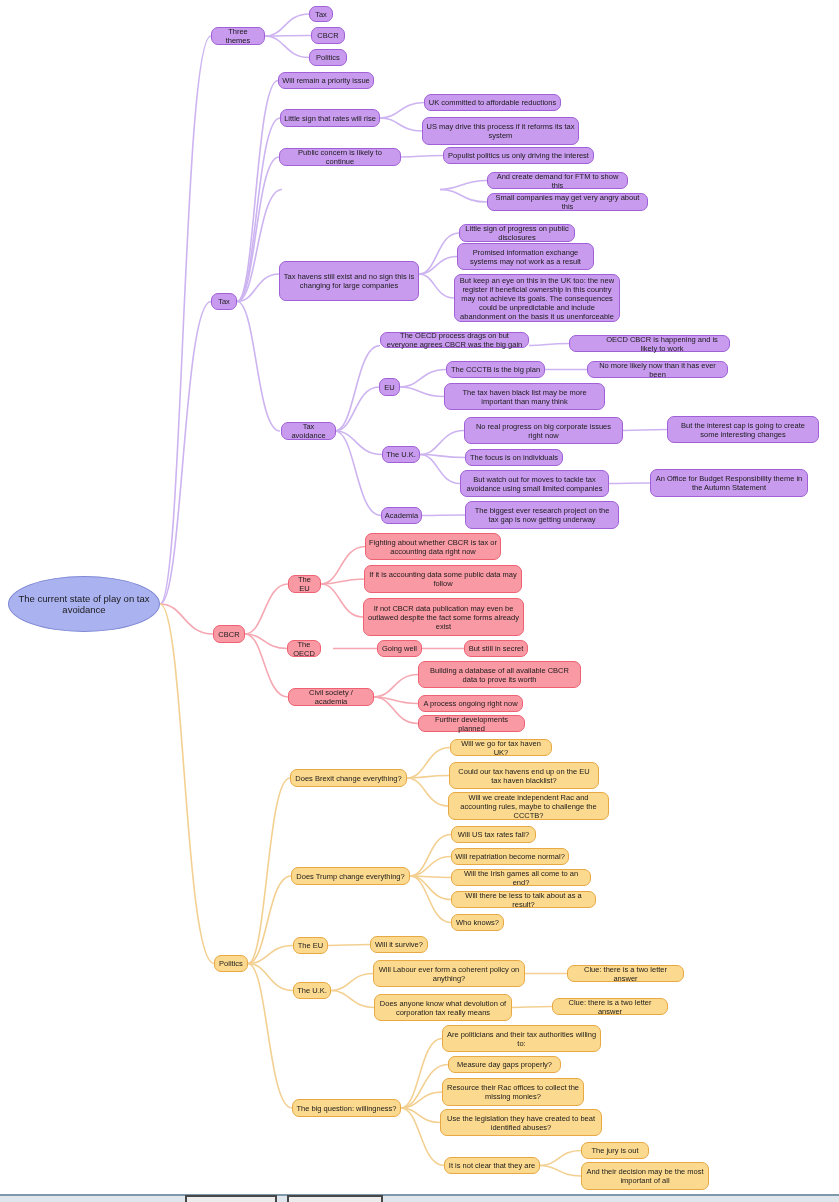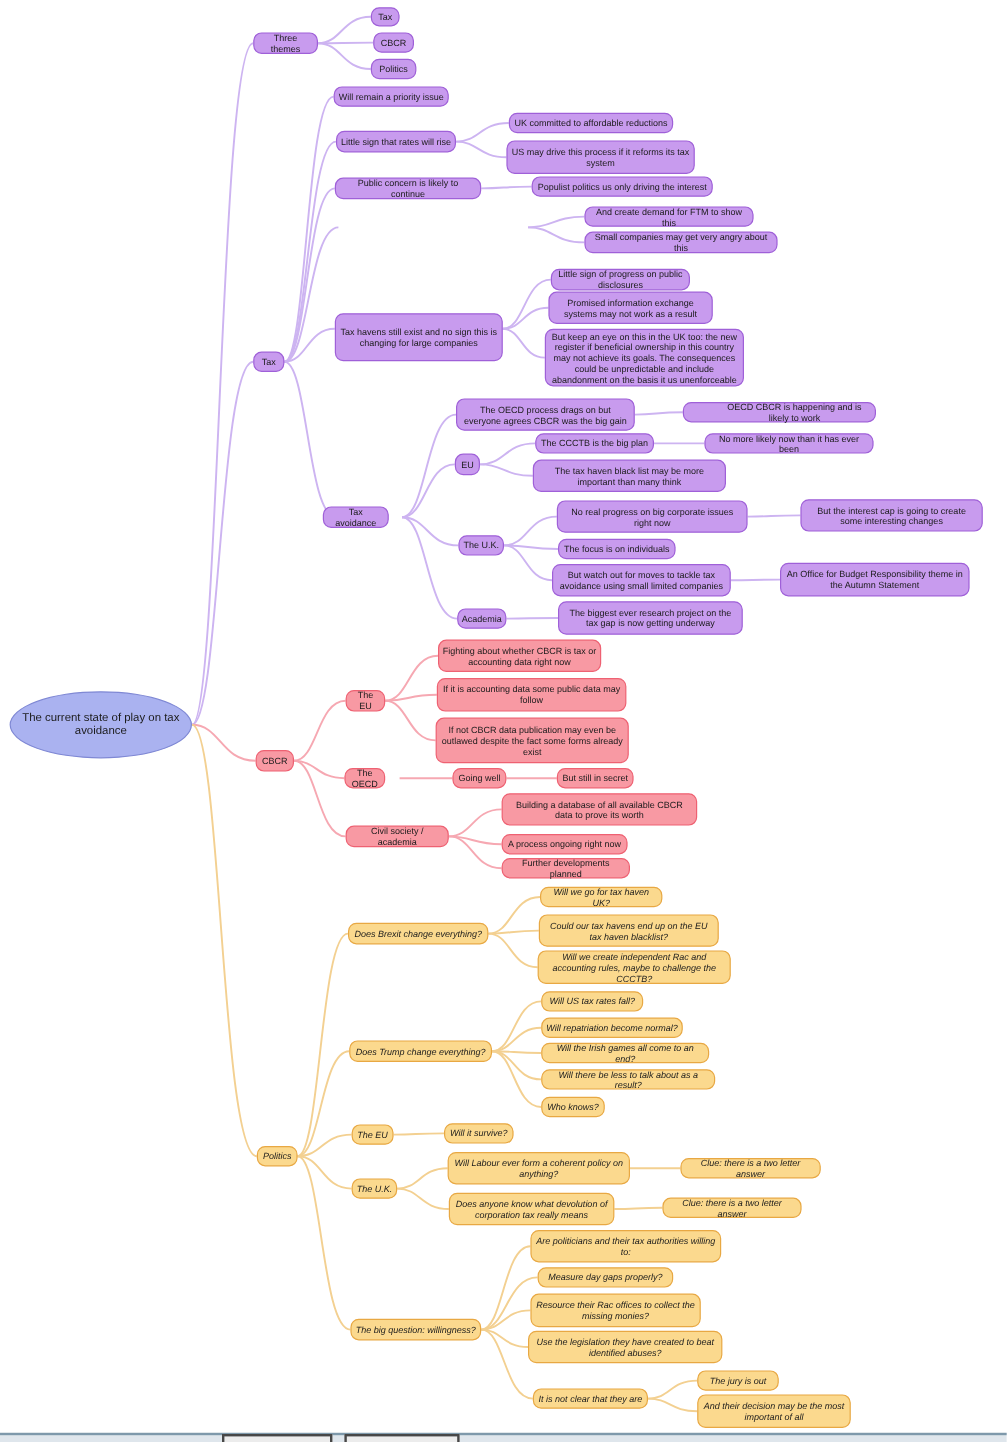--- a/index.html
+++ b/index.html
@@ -9,21 +9,21 @@
   }
   .canvas{position:relative;width:839px;height:1202px;background:#fff;}
   svg.connectors{position:absolute;left:0;top:0;pointer-events:none;}
   .node{
     position:absolute;display:flex;align-items:center;justify-content:center;
     text-align:center;font-size:7.5px;line-height:1.2;color:#1b1b1b;
     border-radius:7px;padding:1px 3px;box-sizing:border-box;cursor:default;
   }
   .node.purple{background:var(--purple-fill);border:1.5px solid var(--purple-border);}
   .node.pink{background:var(--pink-fill);border:1.5px solid var(--pink-border);}
-  .node.yellow{background:var(--yellow-fill);border:1.5px solid var(--yellow-border);font-style:italic;}
+  .node.yellow{background:var(--yellow-fill);border:1.5px solid var(--yellow-border);}
   .node.blue{background:var(--root-fill);border:1.5px solid var(--root-border);}
   .node.ellipse{border-radius:50%;font-size:9.5px;}
   .bottom-bar{
     position:absolute;left:0;top:1194px;width:839px;height:8px;
     background:#dfe6ec;border-top:2px solid #7e99ab;
   }
   .bottom-btn{
     position:absolute;top:-1px;height:9px;background:#ececec;
     border:2px solid #474747;box-sizing:border-box;
   }
@@ -121,22 +121,22 @@
     <div class="node purple" style="left: 424px; top: 94px; width: 137px; height: 17px;">UK committed to affordable reductions</div>
     <div class="node purple" style="left: 422px; top: 117px; width: 157px; height: 28px;">US may drive this process if it reforms its tax system</div>
     <div class="node purple" style="left: 279px; top: 148px; width: 122px; height: 18px;">Public concern is likely to continue</div>
     <div class="node purple" style="left: 443px; top: 147px; width: 151px; height: 17px;">Populist politics us only driving the interest</div>
     <div class="node purple" style="left: 487px; top: 172px; width: 141px; height: 17px;">And create demand for FTM to show this</div>
     <div class="node purple" style="left: 487px; top: 193px; width: 161px; height: 18px;">Small companies may get very angry about this</div>
     <div class="node purple" style="left: 279px; top: 261px; width: 140px; height: 40px;">Tax havens still exist and no sign this is changing for large companies</div>
     <div class="node purple" style="left: 459px; top: 224px; width: 116px; height: 18px;">Little sign of progress on public disclosures</div>
     <div class="node purple" style="left: 457px; top: 243px; width: 137px; height: 27px;">Promised information exchange systems may not work as a result</div>
     <div class="node purple" style="left: 454px; top: 274px; width: 166px; height: 48px;">But keep an eye on this in the UK too: the new register if beneficial ownership in this country may not achieve its goals. The consequences could be unpredictable and include abandonment on the basis it us unenforceable</div>
-    <div class="node purple" style="left: 269px; top: 422px; width: 55px; height: 18px;">Tax avoidance</div>
-    <div class="node purple" style="left: 380px; top: 332px; width: 149px; height: 27px;">The OECD process drags on but everyone agrees CBCR was the big gain</div>
+    <div class="node purple" style="left: 281px; top: 422px; width: 55px; height: 18px;">Tax avoidance</div>
+    <div class="node purple" style="left: 380px; top: 332px; width: 149px; height: 16px;">The OECD process drags on but everyone agrees CBCR was the big gain</div>
     <div class="node purple" style="left: 569px; top: 335px; width: 161px; height: 17px; padding-left: 28px;">OECD CBCR is happening and is likely to work</div>
     <div class="node purple" style="left: 379px; top: 378px; width: 21px; height: 18px;">EU</div>
     <div class="node purple" style="left: 446px; top: 361px; width: 99px; height: 17px;">The CCCTB is the big plan</div>
     <div class="node purple" style="left: 587px; top: 361px; width: 141px; height: 17px;">No more likely now than it has ever been</div>
     <div class="node purple" style="left: 444px; top: 383px; width: 161px; height: 27px;">The tax haven black list may be more important than many think</div>
     <div class="node purple" style="left: 382px; top: 446px; width: 38px; height: 17px;">The U.K.</div>
     <div class="node purple" style="left: 667px; top: 416px; width: 152px; height: 27px;">But the interest cap is going to create some interesting changes</div>
     <div class="node purple" style="left: 464px; top: 417px; width: 159px; height: 27px;">No real progress on big corporate issues right now</div>
     <div class="node purple" style="left: 465px; top: 449px; width: 98px; height: 17px;">The focus is on individuals</div>
     <div class="node purple" style="left: 460px; top: 470px; width: 149px; height: 27px;">But watch out for moves to tackle tax avoidance using small limited companies</div>

